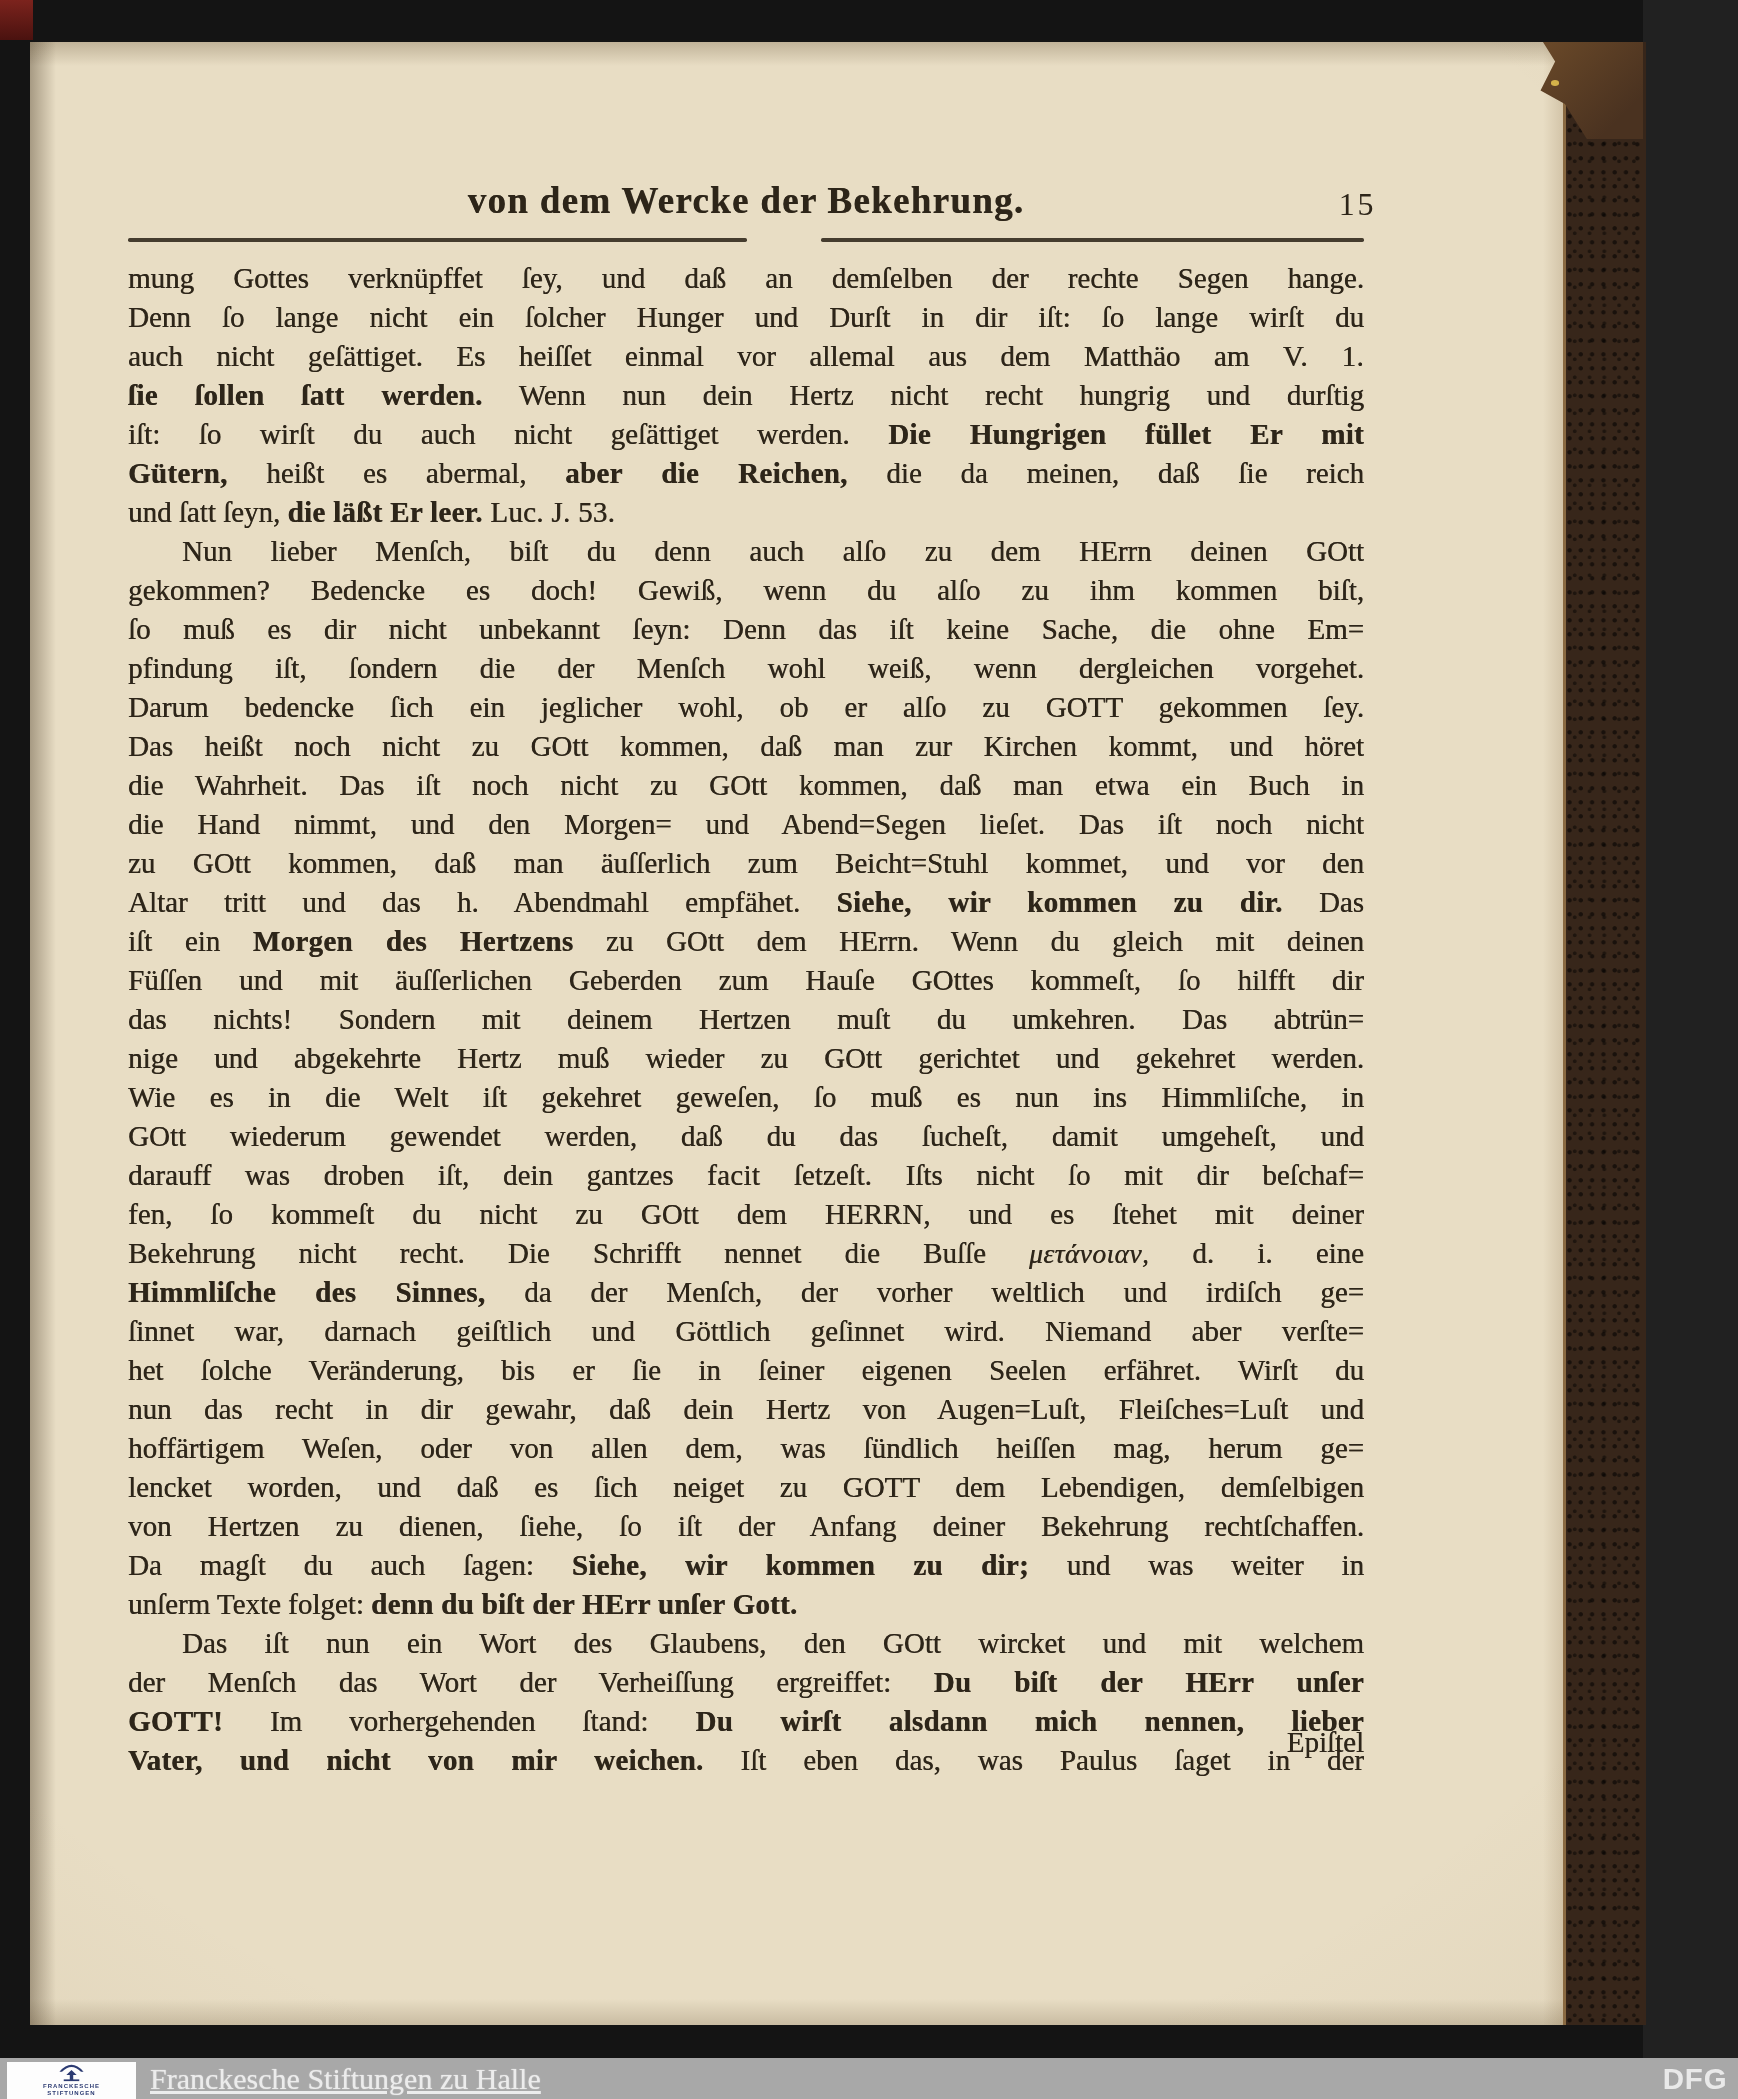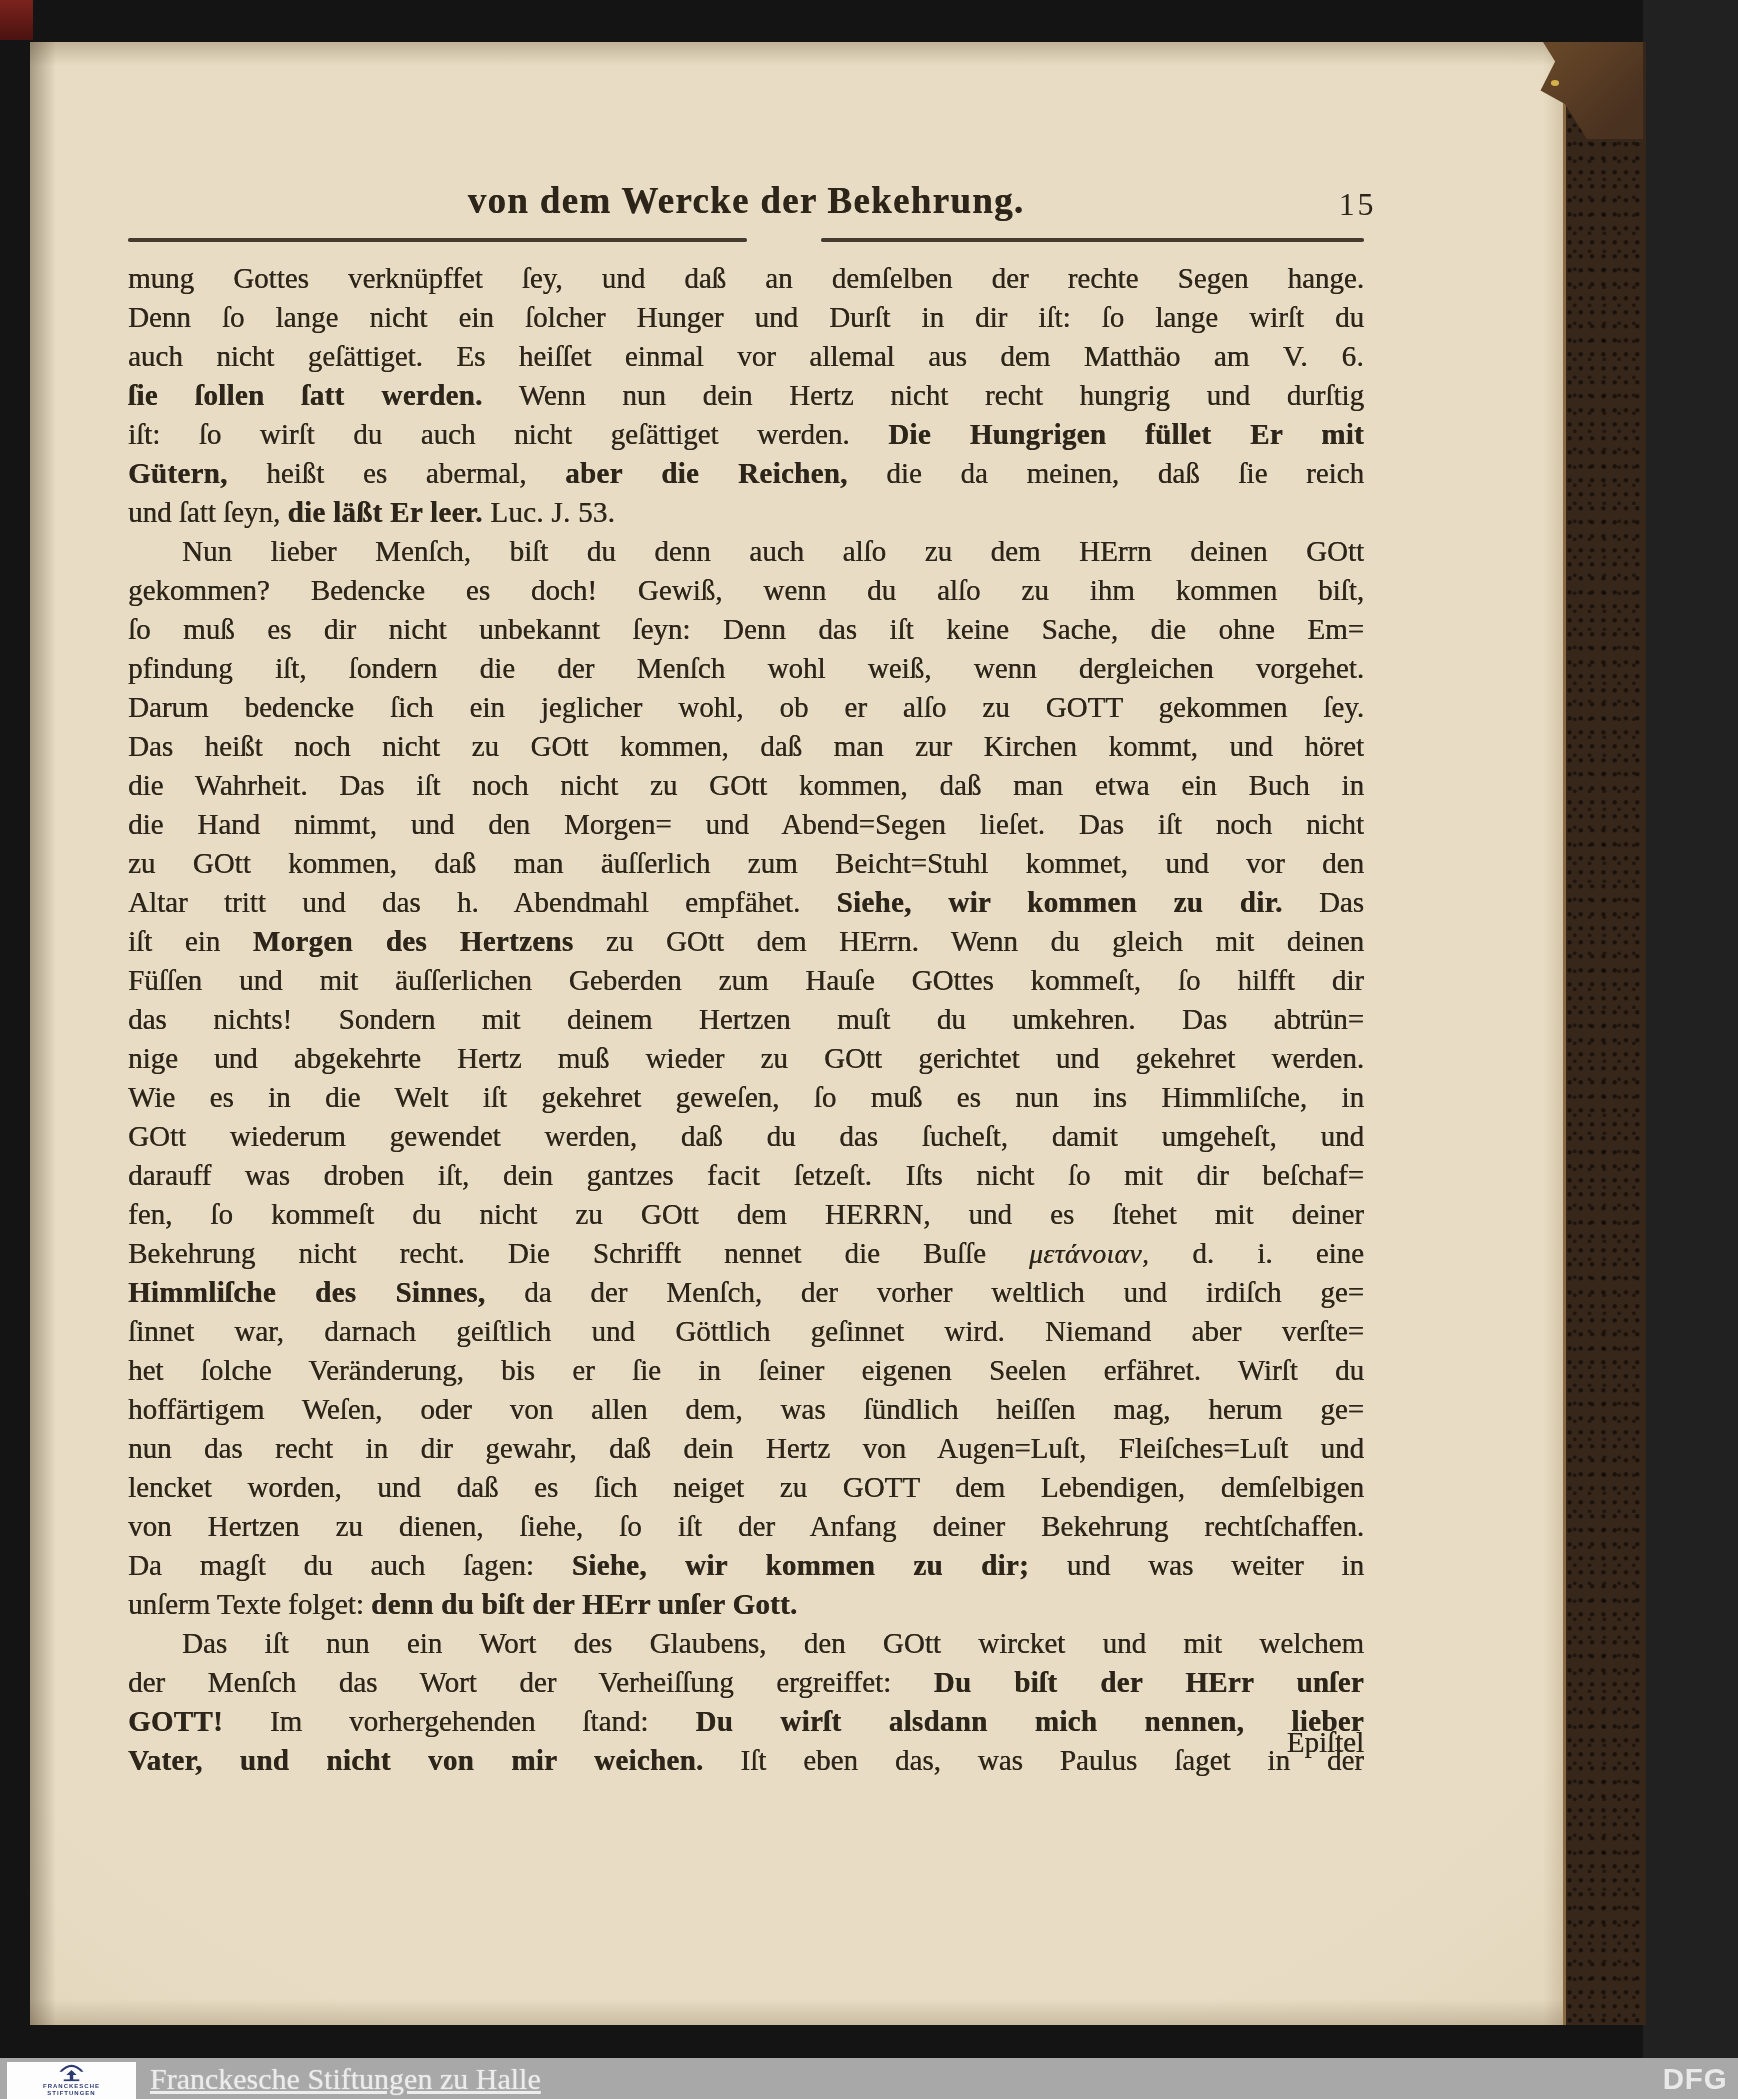--- a/index.html
+++ b/index.html
@@ -72,21 +72,21 @@
       <span class="title fraktur">von dem Wercke der Bekehrung.</span>
     </div>
     <div class="pagenum">15</div>
     <div class="rule">
       <div class="rule-seg left"></div>
       <div class="rule-seg right"></div>
     </div>
     <div class="body-text fraktur">
         <div class="line"><span class="seg regular">mung Gottes verknüpffet ſey, und daß an demſelben der rechte Segen hange.</span></div>
         <div class="line"><span class="seg regular">Denn ſo lange nicht ein ſolcher Hunger und Durſt in dir iſt: ſo lange wirſt du</span></div>
-        <div class="line"><span class="seg regular">auch nicht geſättiget. Es heiſſet einmal vor allemal aus dem Matthäo am </span><span class="seg antiqua">V. 6.</span></div>
+        <div class="line"><span class="seg regular">auch nicht geſättiget. Es heiſſet einmal vor allemal aus dem Matthäo am </span><span class="seg antiqua">V. 1.</span></div>
         <div class="line"><span class="seg bold">ſie ſollen ſatt werden.</span><span class="seg regular"> Wenn nun dein Hertz nicht recht hungrig und durſtig</span></div>
         <div class="line"><span class="seg regular">iſt: ſo wirſt du auch nicht geſättiget werden. </span><span class="seg bold">Die Hungrigen füllet Er mit</span></div>
         <div class="line"><span class="seg bold">Gütern,</span><span class="seg regular"> heißt es abermal, </span><span class="seg bold">aber die Reichen,</span><span class="seg regular"> die da meinen, daß ſie reich</span></div>
         <div class="line align-left"><span class="seg regular">und ſatt ſeyn, </span><span class="seg bold">die läßt Er leer.</span><span class="seg antiqua"> Luc. J. 53.</span></div>
         <div class="line indent"><span class="seg regular">Nun lieber Menſch, biſt du denn auch alſo zu dem HErrn deinen GOtt</span></div>
         <div class="line"><span class="seg regular">gekommen? Bedencke es doch! Gewiß, wenn du alſo zu ihm kommen biſt,</span></div>
         <div class="line"><span class="seg regular">ſo muß es dir nicht unbekannt ſeyn: Denn das iſt keine Sache, die ohne Em=</span></div>
         <div class="line"><span class="seg regular">pfindung iſt, ſondern die der Menſch wohl weiß, wenn dergleichen vorgehet.</span></div>
         <div class="line"><span class="seg regular">Darum bedencke ſich ein jeglicher wohl, ob er alſo zu GOTT gekommen ſey.</span></div>
         <div class="line"><span class="seg regular">Das heißt noch nicht zu GOtt kommen, daß man zur Kirchen kommt, und höret</span></div>
@@ -99,22 +99,22 @@
         <div class="line"><span class="seg regular">das nichts! Sondern mit deinem Hertzen muſt du umkehren. Das abtrün=</span></div>
         <div class="line"><span class="seg regular">nige und abgekehrte Hertz muß wieder zu GOtt gerichtet und gekehret werden.</span></div>
         <div class="line"><span class="seg regular">Wie es in die Welt iſt gekehret geweſen, ſo muß es nun ins Himmliſche, in</span></div>
         <div class="line"><span class="seg regular">GOtt wiederum gewendet werden, daß du das ſucheſt, damit umgeheſt, und</span></div>
         <div class="line"><span class="seg regular">darauff was droben iſt, dein gantzes </span><span class="seg antiqua">facit</span><span class="seg regular"> ſetzeſt. Iſts nicht ſo mit dir beſchaf=</span></div>
         <div class="line"><span class="seg regular">fen, ſo kommeſt du nicht zu GOtt dem HERRN, und es ſtehet mit deiner</span></div>
         <div class="line"><span class="seg regular">Bekehrung nicht recht. Die Schrifft nennet die Buſſe </span><span class="seg greek">μετάνοιαν,</span><span class="seg regular"> d. i. eine</span></div>
         <div class="line"><span class="seg bold">Himmliſche des Sinnes,</span><span class="seg regular"> da der Menſch, der vorher weltlich und irdiſch ge=</span></div>
         <div class="line"><span class="seg regular">ſinnet war, darnach geiſtlich und Göttlich geſinnet wird. Niemand aber verſte=</span></div>
         <div class="line"><span class="seg regular">het ſolche Veränderung, bis er ſie in ſeiner eigenen Seelen erfähret. Wirſt du</span></div>
+        <div class="line"><span class="seg regular">nun das recht in dir gewahr, daß dein Hertz von Augen=Luſt, Fleiſches=Luſt und</span></div>
         <div class="line"><span class="seg regular">hoffärtigem Weſen, oder von allen dem, was ſündlich heiſſen mag, herum ge=</span></div>
-        <div class="line"><span class="seg regular">nun das recht in dir gewahr, daß dein Hertz von Augen=Luſt, Fleiſches=Luſt und</span></div>
         <div class="line"><span class="seg regular">lencket worden, und daß es ſich neiget zu GOTT dem Lebendigen, demſelbigen</span></div>
         <div class="line"><span class="seg regular">von Hertzen zu dienen, ſiehe, ſo iſt der Anfang deiner Bekehrung rechtſchaffen.</span></div>
         <div class="line"><span class="seg regular">Da magſt du auch ſagen: </span><span class="seg bold">Siehe, wir kommen zu dir;</span><span class="seg regular"> und was weiter in</span></div>
         <div class="line align-left"><span class="seg regular">unſerm Texte folget: </span><span class="seg bold">denn du biſt der HErr unſer Gott.</span></div>
         <div class="line indent"><span class="seg regular">Das iſt nun ein Wort des Glaubens, den GOtt wircket und mit welchem</span></div>
         <div class="line"><span class="seg regular">der Menſch das Wort der Verheiſſung ergreiffet: </span><span class="seg bold">Du biſt der HErr unſer</span></div>
         <div class="line"><span class="seg bold">GOTT!</span><span class="seg regular"> Im vorhergehenden ſtand: </span><span class="seg bold">Du wirſt alsdann mich nennen, lieber</span></div>
         <div class="line"><span class="seg bold">Vater, und nicht von mir weichen.</span><span class="seg regular"> Iſt eben das, was Paulus ſaget in der</span></div>
       </div>
     <div class="catchword fraktur">Epiſtel</div>

